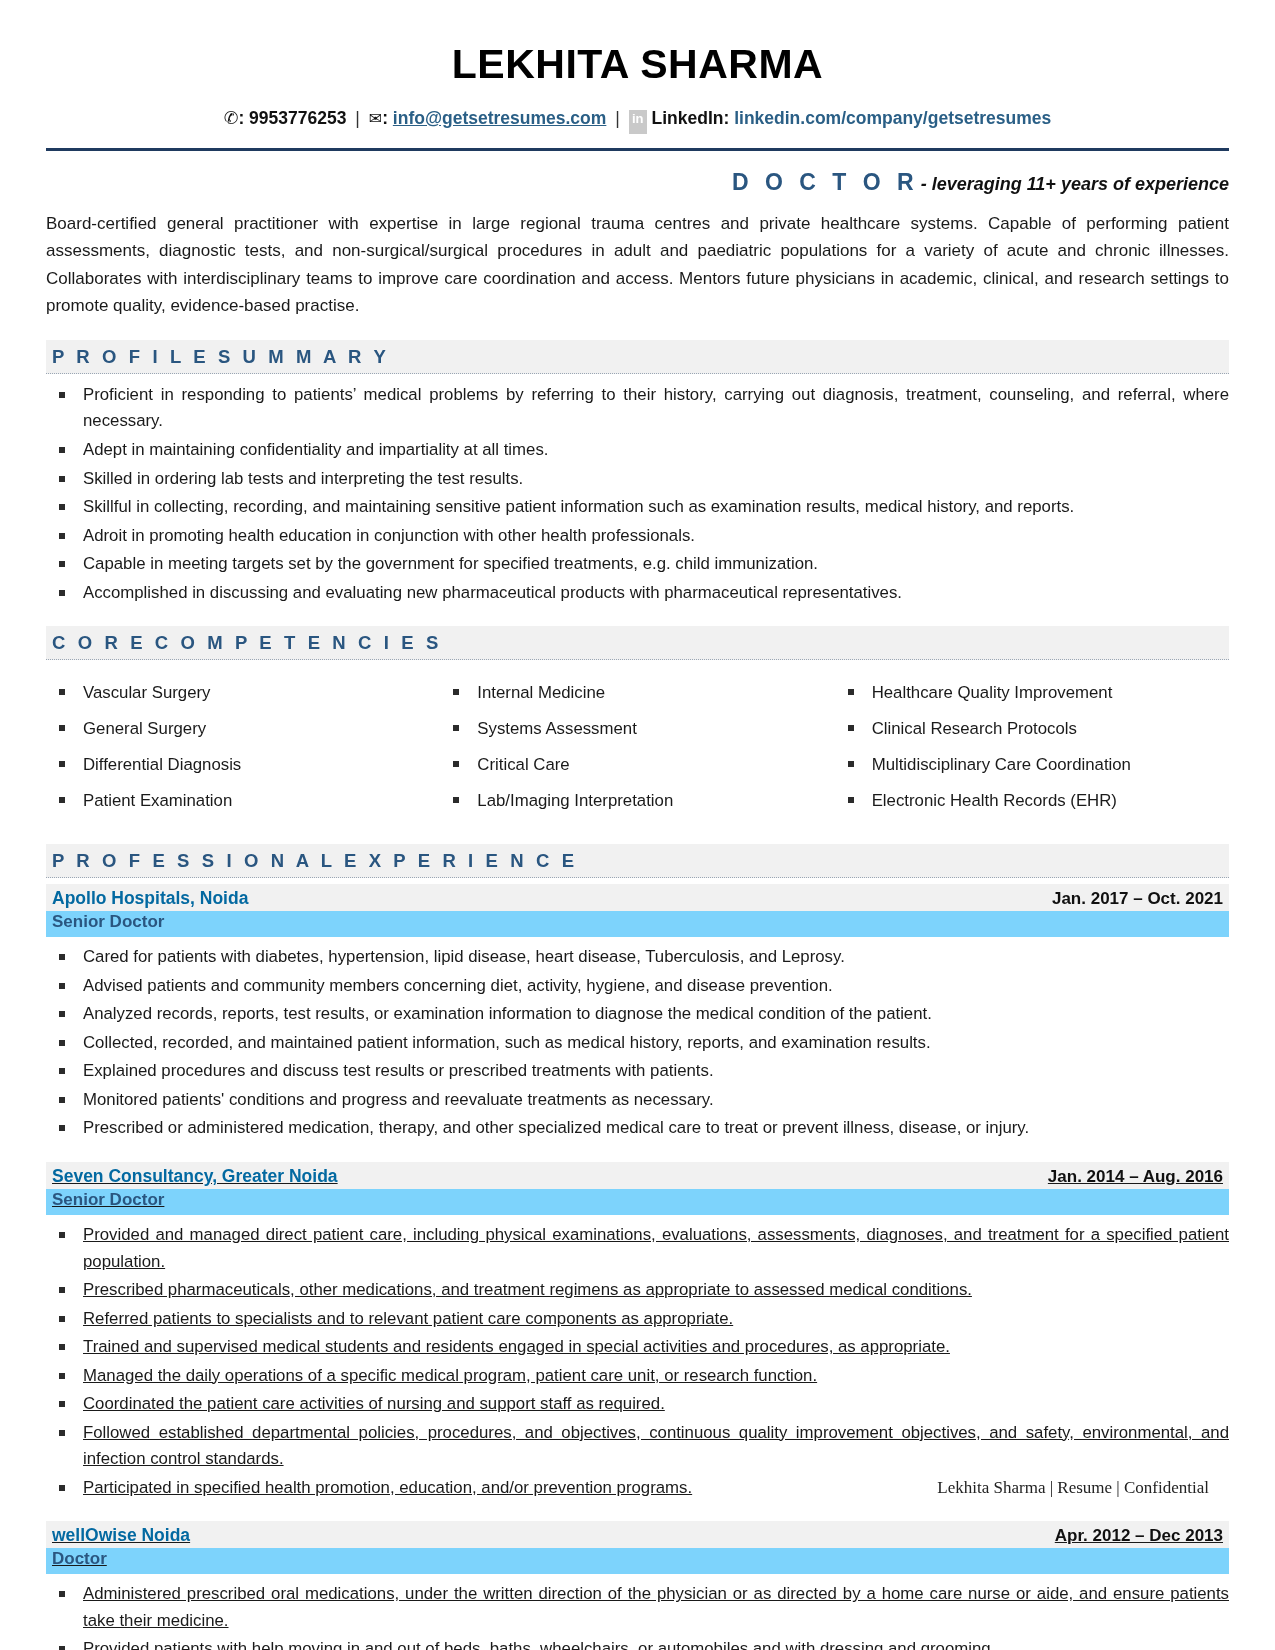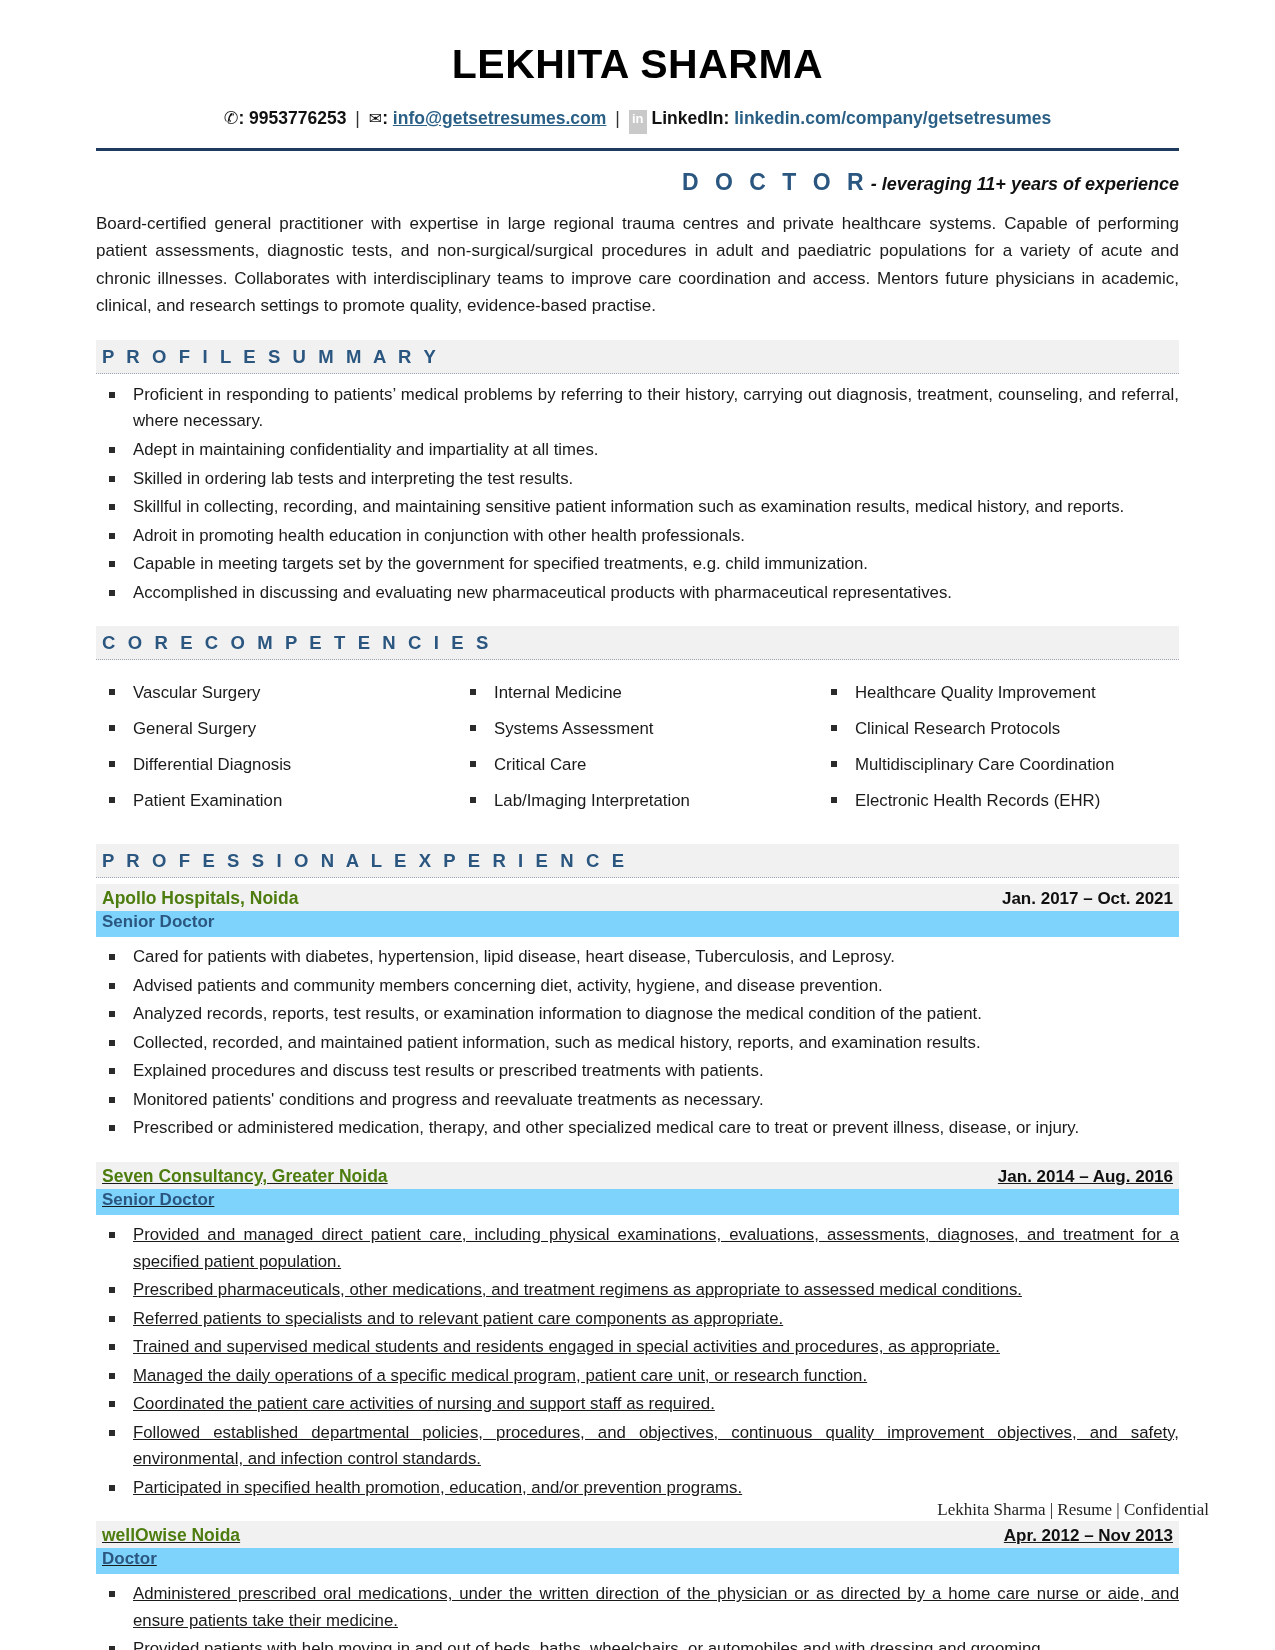--- a/index.html
+++ b/index.html
@@ -12,21 +12,21 @@
     height: 1650px;
     font-family: "Liberation Sans", sans-serif;
     color: #1a1a1a;
     -webkit-font-smoothing: antialiased;
   }
   .page {
     position: relative;
     width: 1275px;
     height: 1650px;
     box-sizing: border-box;
-    padding: 0 96px;
+    padding: 0 46px;
     overflow: hidden;
   }
 
   
   .name {
     text-align: center;
     font-size: 41px;
     font-weight: bold;
     letter-spacing: 0.5px;
     color: #000000;
@@ -188,21 +188,21 @@
   .job-head {
     display: flex;
     justify-content: space-between;
     align-items: baseline;
     background: #f1f1f1;
     padding: 4px 6px 2px 6px;
   }
   .job-company {
     font-size: 17.5px;
     font-weight: bold;
-    color: #4d7c0f;
+    color: #0369a1;
   }
   .job-dates {
     font-size: 17px;
     font-weight: bold;
     color: #101010;
   }
   .job-role {
     background: #7dd3fc;
     padding: 1px 6px 5px 6px;
     font-size: 17px;
@@ -210,21 +210,21 @@
     color: #2a5680;
   }
   .job .bullets {
     margin-top: 7px;
   }
 
   
   .footer {
     position: absolute;
     right: 66px;
-    bottom: 130px;
+    bottom: 152px;
     font-family: "Liberation Serif", serif;
     font-size: 17px;
     color: #222222;
     text-align: right;
   }
 </style>
 </head>
 <body>
 
 <div class="page">
@@ -325,21 +325,21 @@
       <li>Managed the daily operations of a specific medical program, patient care unit, or research function.</li>
       <li>Coordinated the patient care activities of nursing and support staff as required.</li>
       <li>Followed established departmental policies, procedures, and objectives, continuous quality improvement objectives, and safety, environmental, and infection control standards.</li>
       <li>Participated in specified health promotion, education, and/or prevention programs.</li>
     </ul>
   </div>
 
   <div class="job">
     <div class="job-head">
       <span class="job-company">wellOwise Noida</span>
-      <span class="job-dates">Apr. 2012 – Nov 2013</span>
+      <span class="job-dates">Apr. 2012 – Dec 2013</span>
     </div>
     <div class="job-role">Doctor</div>
     <ul class="bullets">
       <li>Administered prescribed oral medications, under the written direction of the physician or as directed by a home care nurse or aide, and ensure patients take their medicine.</li>
       <li>Provided patients with help moving in and out of beds, baths, wheelchairs, or automobiles and with dressing and grooming.</li>
 
     </ul>
   </div>
 
   <div class="footer">Lekhita Sharma | Resume | Confidential</div>

